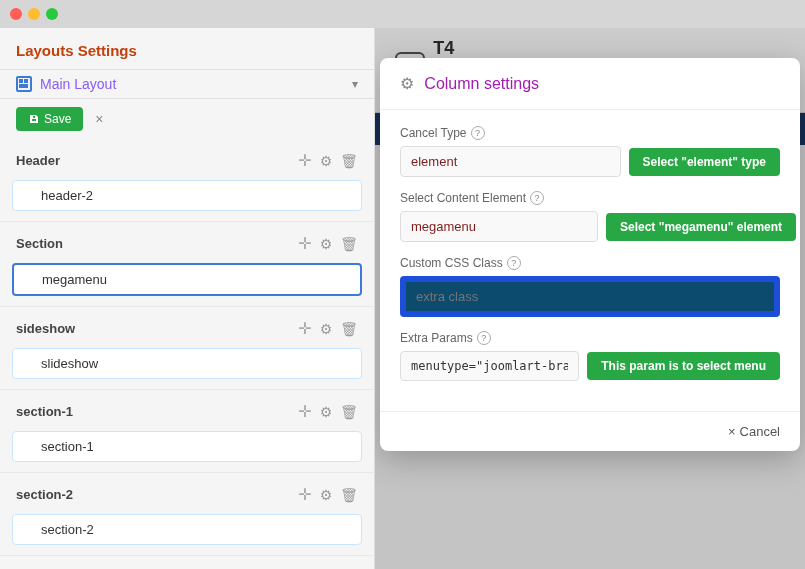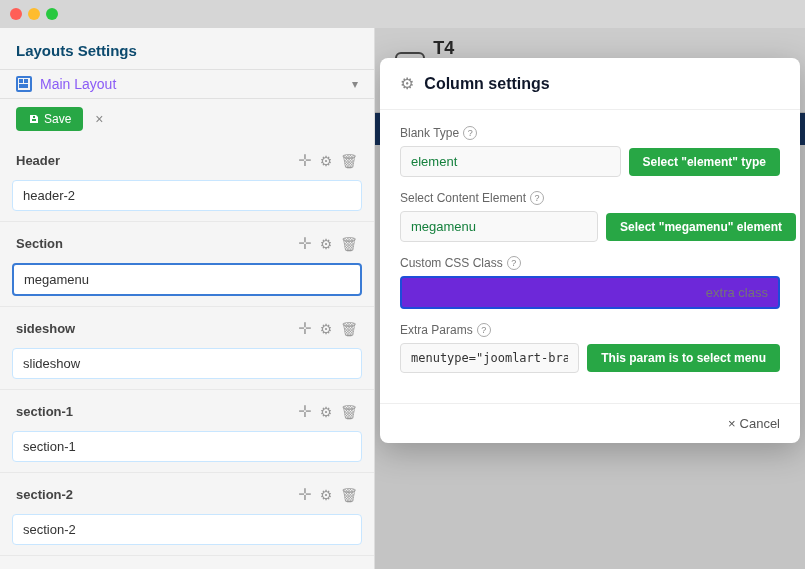--- a/index.html
+++ b/index.html
@@ -41,21 +41,21 @@
       width: 375px;
       background: #f5f5f5;
       border-right: 1px solid #ddd;
       overflow-y: auto;
       flex-shrink: 0;
     }
 
     .panel-title {
       font-size: 15px;
       font-weight: 600;
-      color: #0c4a6e;
+      color: #c2410c;
       padding: 14px 16px 10px;
     }
 
     .main-layout-row {
       display: flex;
       align-items: center;
       justify-content: space-between;
       padding: 6px 16px;
       border-top: 1px solid #e0e0e0;
       border-bottom: 1px solid #e0e0e0;
@@ -137,21 +137,21 @@
     .section-action-icon {
       color: #999;
       font-size: 14px;
       cursor: pointer;
     }
 
     .section-item {
       margin: 4px 12px;
       border: 1px solid #c8e6ff;
       border-radius: 4px;
-      padding: 7px 10px;
+      padding: 7px 28px;
       background: #fff;
       font-size: 13px;
       color: #333;
     }
     .section-item.highlighted {
       border: 2px solid #3a7bd5;
       background: #fff;
     }
 
     
@@ -242,22 +242,22 @@
 
     .modal-header {
       display: flex;
       align-items: center;
       gap: 10px;
       padding: 16px 20px;
       border-bottom: 1px solid #eee;
     }
     .modal-title {
       font-size: 16px;
-      font-weight: 700;
-      color: #0f172a;
+      font-weight: 400;
+      color: #a21caf;
     }
     .gear-icon {
       color: #888;
       font-size: 16px;
     }
 
     .modal-body {
       padding: 16px 20px;
     }
 
@@ -287,33 +287,32 @@
     .form-row {
       display: flex;
       gap: 8px;
       align-items: center;
     }
     .form-input {
       border: 1px solid #ddd;
       border-radius: 4px;
       padding: 7px 10px;
       font-size: 13px;
-      color: #15803d;
+      color: #7f1d1d;
       background: #f9f9f9;
       flex: 1;
     }
     .form-input-full {
       width: 100%;
-      border: 2px solid #1d4ed8;
+      border: 6px solid #1d4ed8;
       border-radius: 4px;
       padding: 7px 10px;
       font-size: 13px;
       color: #aaa;
-      background: #6d28d9;
-      text-align: right;
+      background: #0c4a6e;
     }
 
     .green-btn {
       background: #28a745;
       color: #fff;
       border: none;
       border-radius: 4px;
       padding: 7px 14px;
       font-size: 12px;
       font-weight: 600;
@@ -490,21 +489,21 @@
       <div class="modal">
         <div class="modal-header">
           <span class="gear-icon">⚙</span>
           <span class="modal-title">Column settings</span>
         </div>
 
         <div class="modal-body">
 
           <div class="form-group">
             <div class="form-label">
-              <span>Blank Type</span>
+              <span>Cancel Type</span>
               <span class="help-icon">?</span>
             </div>
             <div class="form-row">
               <input class="form-input" readonly="" value="element" style="">
               <button class="green-btn">Select "element" type</button>
             </div>
           </div>
 
           <div class="form-group">
             <div class="form-label">

